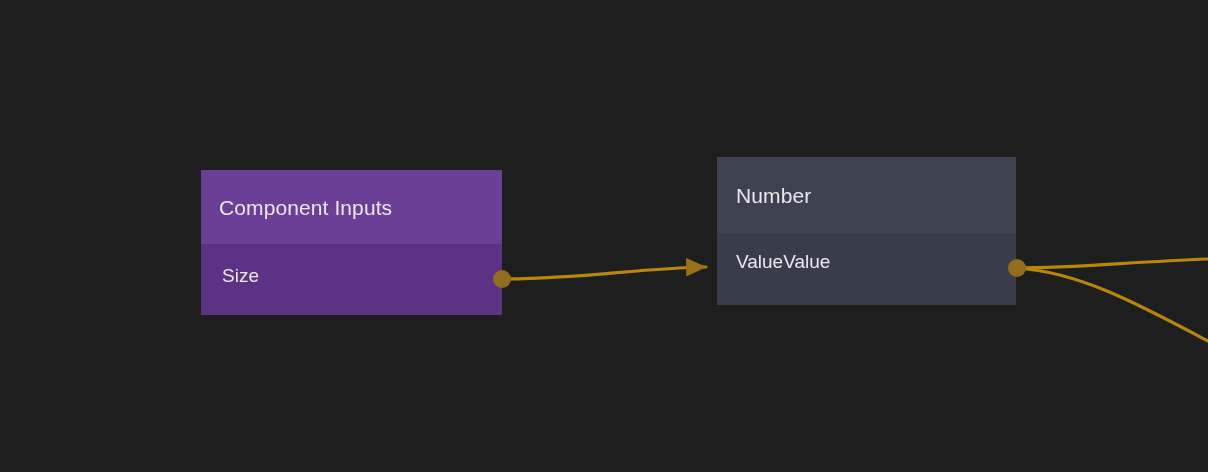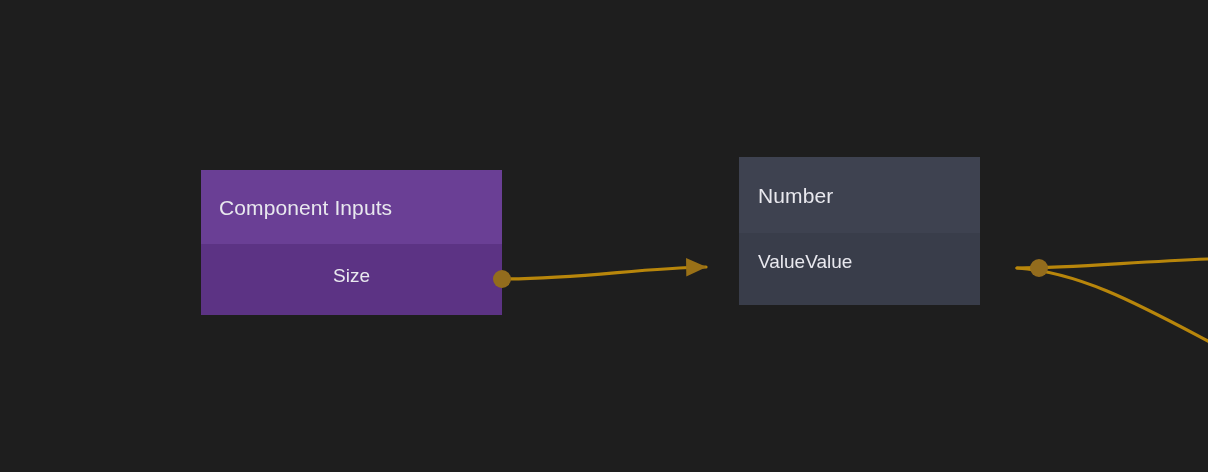--- a/index.html
+++ b/index.html
@@ -95,35 +95,34 @@
     padding: 0 0 0 18px;
   }
   #node-component-inputs .node-body {
     height: 71px;
     background: #5c3384;
     padding: 0 21px 0 21px;
   }
   #node-component-inputs .port-row {
     height: 40px;
     padding-top: 22px;
-    justify-content: center;
+    justify-content: flex-start;
   }
   #node-component-inputs .port-dot.out-size {
     left: 292px;
     top: 100px;
   }
 
   
   #node-number {
     left: 717px;
     top: 157px;
-    width: 241px;
+    width: 299px;
     height: 148px;
     background: #393d4a;
-    margin-left: 22px;
   }
   #node-number .node-header {
     height: 76px;
     background: #3e4250;
     padding: 0 0 0 19px;
   }
   #node-number .node-body {
     height: 72px;
     background: #393d4a;
     padding: 0 20px 0 19px;

